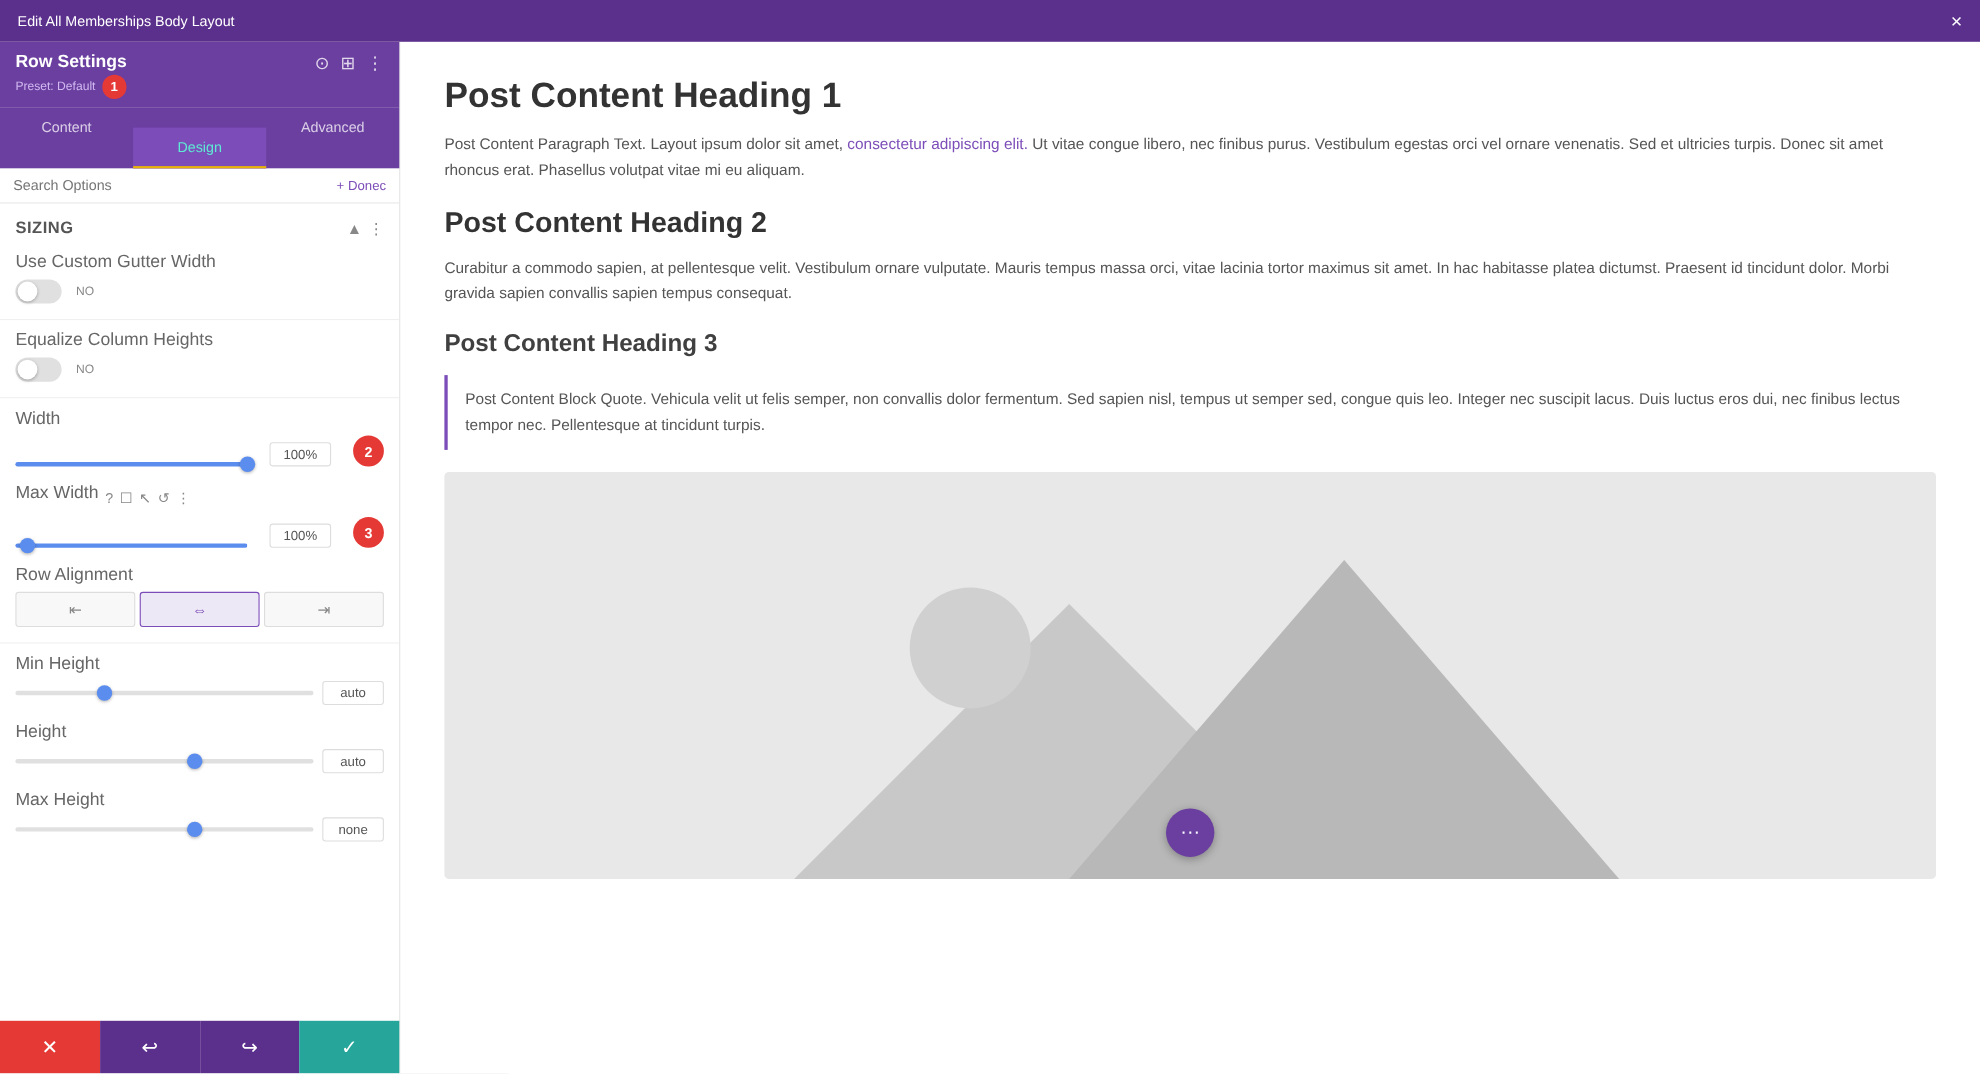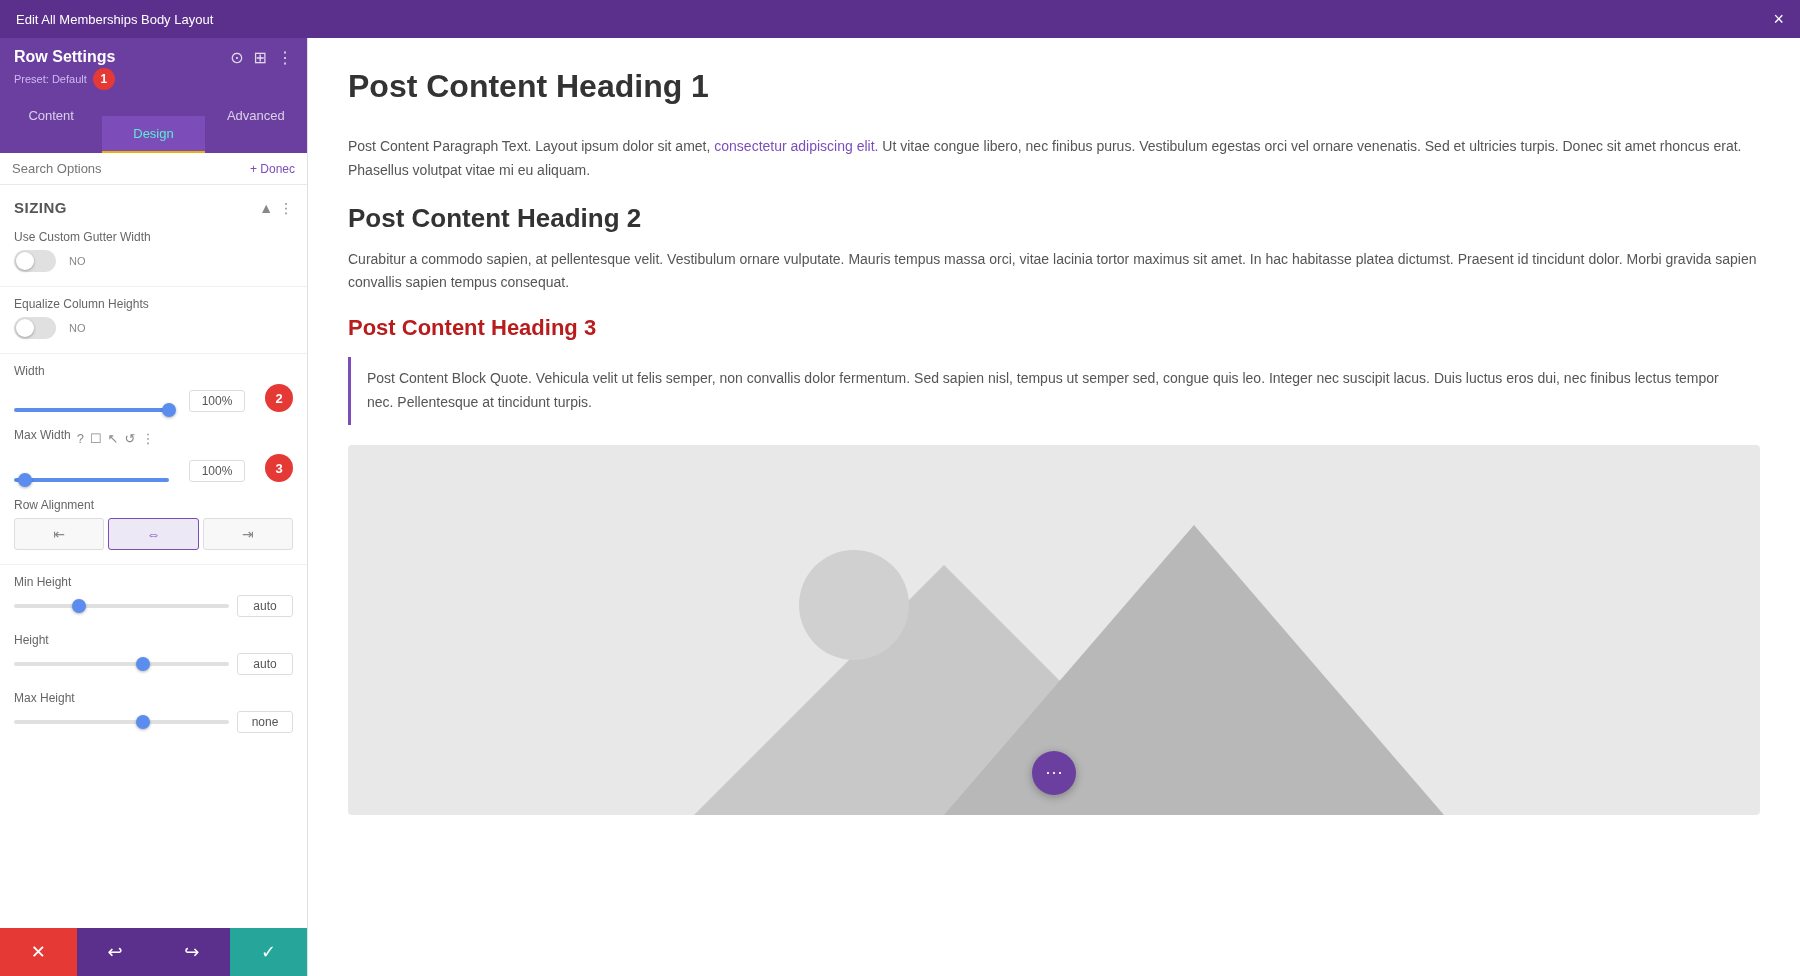--- a/index.html
+++ b/index.html
@@ -17,21 +17,21 @@
       flex-shrink: 0;
     }
     .top-bar-title { font-size: 13px; font-weight: 500; }
     .top-bar-close { cursor: pointer; font-size: 18px; color: white; background: none; border: none; }
 
     
     .main-layout { display: flex; flex: 1; overflow: hidden; }
 
     
     .left-panel {
-      width: 308px;
+      width: 364px;
       background: #fff;
       display: flex;
       flex-direction: column;
       border-right: 1px solid #e0e0e0;
       flex-shrink: 0;
     }
 
     
     .row-settings-header {
       background: #6b3fa0;
@@ -111,21 +111,21 @@
       justify-content: space-between;
       padding: 14px 14px 8px;
     }
     .section-title { font-size: 15px; font-weight: 600; color: #555; text-transform: uppercase; letter-spacing: 0.5px; }
     .section-controls { display: flex; align-items: center; gap: 6px; }
     .section-arrow { color: #888; font-size: 14px; cursor: pointer; }
     .section-dots { color: #888; font-size: 14px; cursor: pointer; }
 
     
     .setting-row { padding: 6px 14px 10px; }
-    .setting-label { font-size: 12px; color: #666; margin-bottom: 6px; }
+    .setting-label { font-size: 16px; color: #666; margin-bottom: 6px; }
     .toggle-row { display: flex; align-items: center; gap: 13px; }
     .toggle {
       width: 42px; height: 22px;
       background: #e0e0e0;
       border-radius: 11px;
       position: relative;
       cursor: pointer;
       display: flex; align-items: center;
     }
     .toggle-knob {
@@ -212,23 +212,23 @@
     .bottom-btn.save { background: #26a69a; color: white; }
 
     
     .right-content {
       flex: 1;
       background: white;
       overflow-y: auto;
       padding: 30px 40px;
     }
 
-    h1.content-h1 { font-size: 32px; color: #333; margin-bottom: 30px; font-weight: 600; }
+    h1.content-h1 { font-size: 32px; color: #333; margin-bottom: 14px; font-weight: 600; }
     h2.content-h2 { font-size: 26px; color: #333; margin-bottom: 14px; font-weight: 600; margin-top: 20px; }
-    h3.content-h3 { font-size: 22px; color: #b91c1c; margin-bottom: 14px; font-weight: 600; margin-top: 20px; }
+    h3.content-h3 { font-size: 22px; color: #404040; margin-bottom: 14px; font-weight: 600; margin-top: 20px; }
     .content-p { font-size: 14px; color: #555; line-height: 1.7; margin-bottom: 16px; }
     .content-link { color: #7c4db8; text-decoration: none; }
     .blockquote {
       border-left: 3px solid #7c4db8;
       padding: 10px 16px;
       margin: 16px 0;
       color: #555;
       font-size: 14px;
       line-height: 1.7;
     }

